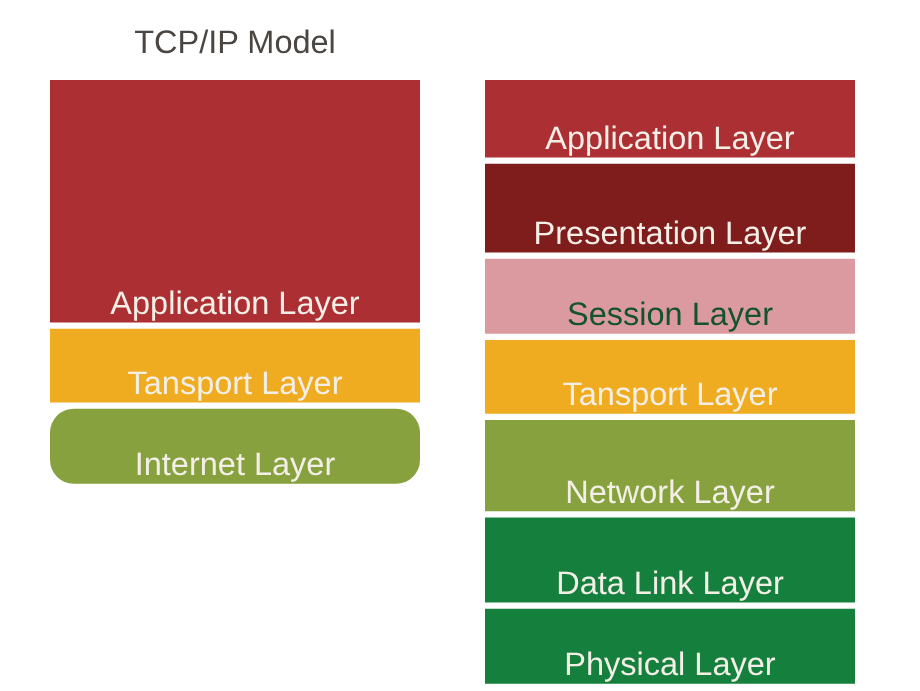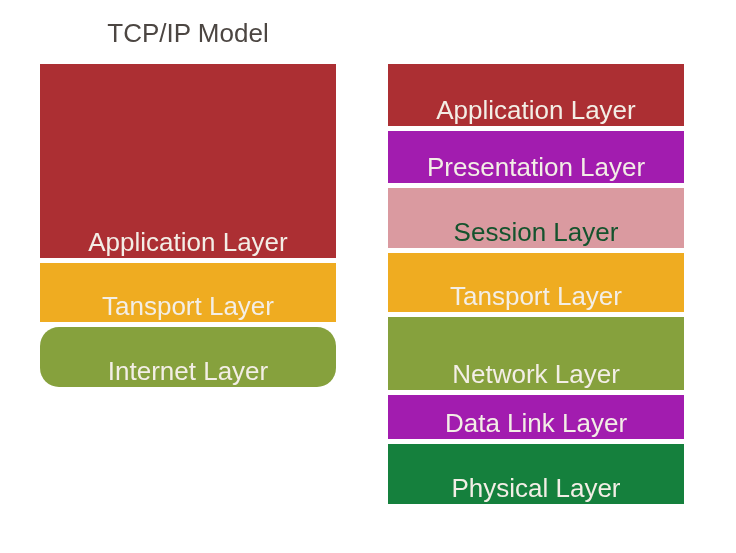--- a/index.html
+++ b/index.html
@@ -64,33 +64,33 @@
     </div>
     <div class="layer" style="background-color: rgb(134, 161, 61); height: 60px; border-radius: 19px;">
       <span style="color: rgb(243, 238, 230);">Internet Layer</span>
     </div>
   </div>
 
   <div class="stack right">
     <div class="layer" style="background-color: rgb(172, 47, 51); height: 62px;">
       <span style="color: rgb(243, 238, 230);">Application Layer</span>
     </div>
-    <div class="layer" style="background-color: #a21caf; height: 52px;">
+    <div class="layer" style="background-color: #7f1d1d; height: 71px;">
       <span style="color: rgb(243, 238, 230);">Presentation Layer</span>
     </div>
     <div class="layer" style="background-color: rgb(218, 154, 160); height: 60px;">
       <span style="color: #14532d;">Session Layer</span>
     </div>
     <div class="layer" style="background-color: rgb(239, 172, 33); height: 59px;">
       <span style="color: rgb(243, 238, 230);">Tansport Layer</span>
     </div>
     <div class="layer" style="background-color: rgb(134, 161, 61); height: 73px;">
       <span style="color: rgb(243, 238, 230);">Network Layer</span>
     </div>
-    <div class="layer" style="background-color: #a21caf; height: 44px;">
+    <div class="layer" style="background-color: #15803d; height: 68px;">
       <span style="color: rgb(243, 238, 230);">Data Link Layer</span>
     </div>
     <div class="layer" style="background-color: #15803d; height: 60px;">
       <span style="color: rgb(243, 238, 230);">Physical Layer</span>
     </div>
   </div>
 
 </div>
 
 </body></html>

